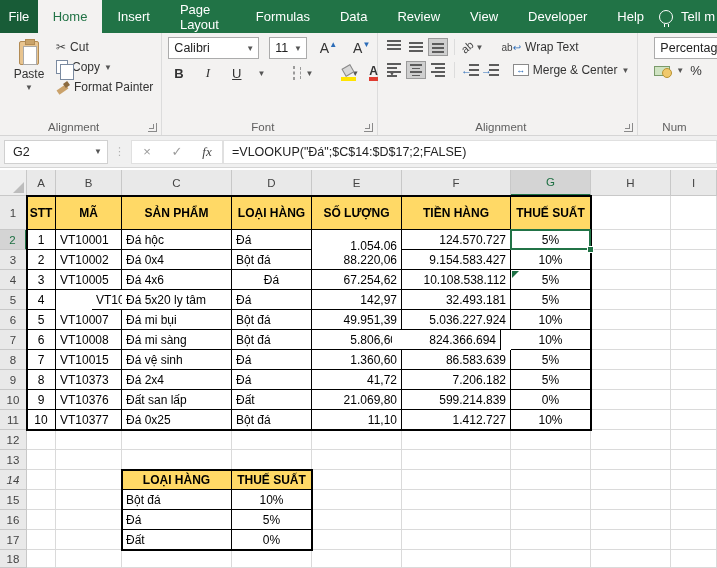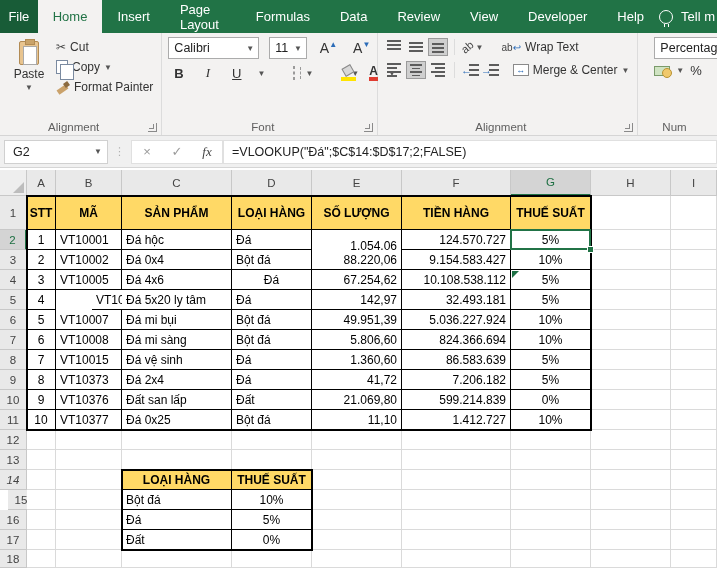--- a/index.html
+++ b/index.html
@@ -388,21 +388,21 @@
     <div class="cell tcell right" style="left: 402px; top: 140px; width: 109px; height: 20px;">5.036.227.924</div>
     <div class="cell tcell center" style="left: 511px; top: 140px; width: 80px; height: 20px;">10%</div>
     <div class="cell " style="left: 591px; top: 140px; width: 80px; height: 20px;"></div>
     <div class="cell " style="left: 671px; top: 140px; width: 46px; height: 20px;"></div>
     <div class="hcell" style="left: 0px; top: 160px; width: 27px; height: 20px;">7</div>
     <div class="cell tcell center" style="left: 27px; top: 160px; width: 29px; height: 20px;">6</div>
     <div class="cell tcell left" style="left: 56px; top: 160px; width: 66px; height: 20px;">VT10008</div>
     <div class="cell tcell left" style="left: 122px; top: 160px; width: 110px; height: 20px;">Đá mi sàng</div>
     <div class="cell tcell left" style="left: 232px; top: 160px; width: 80px; height: 20px;">Bột đá</div>
     <div class="cell tcell right" style="left: 312px; top: 160px; width: 90px; height: 20px;">5.806,60</div>
-    <div class="cell tcell right" style="left: 402px; top: 160px; width: 109px; height: 20px;">824.366.694</div>
+    <div class="cell tcell right" style="left: 392px; top: 160px; width: 109px; height: 20px;">824.366.694</div>
     <div class="cell tcell center" style="left: 511px; top: 160px; width: 80px; height: 20px;">10%</div>
     <div class="cell " style="left: 591px; top: 160px; width: 80px; height: 20px;"></div>
     <div class="cell " style="left: 671px; top: 160px; width: 46px; height: 20px;"></div>
     <div class="hcell" style="left: 0px; top: 180px; width: 27px; height: 20px;">8</div>
     <div class="cell tcell center" style="left: 27px; top: 180px; width: 29px; height: 20px;">7</div>
     <div class="cell tcell left" style="left: 56px; top: 180px; width: 66px; height: 20px;">VT10015</div>
     <div class="cell tcell left" style="left: 122px; top: 180px; width: 110px; height: 20px;">Đá vệ sinh</div>
     <div class="cell tcell left" style="left: 232px; top: 180px; width: 80px; height: 20px;">Đá</div>
     <div class="cell tcell right" style="left: 312px; top: 180px; width: 90px; height: 20px;">1.360,60</div>
     <div class="cell tcell right" style="left: 402px; top: 180px; width: 109px; height: 20px;">86.583.639</div>
@@ -462,21 +462,21 @@
     <div class="hcell" style="left: 0px; top: 300px; width: 27px; height: 20px; font-style: italic;">14</div>
     <div class="cell " style="left: 27px; top: 300px; width: 29px; height: 20px;"></div>
     <div class="cell " style="left: 56px; top: 300px; width: 66px; height: 20px;"></div>
     <div class="cell thead" style="left: 122px; top: 300px; width: 110px; height: 20px;">LOẠI HÀNG</div>
     <div class="cell thead" style="left: 232px; top: 300px; width: 80px; height: 20px;">THUẾ SUẤT</div>
     <div class="cell " style="left: 312px; top: 300px; width: 90px; height: 20px;"></div>
     <div class="cell " style="left: 402px; top: 300px; width: 109px; height: 20px;"></div>
     <div class="cell " style="left: 511px; top: 300px; width: 80px; height: 20px;"></div>
     <div class="cell " style="left: 591px; top: 300px; width: 80px; height: 20px;"></div>
     <div class="cell " style="left: 671px; top: 300px; width: 46px; height: 20px;"></div>
-    <div class="hcell" style="left: 8px; top: 320px; width: 27px; height: 20px;">15</div>
+    <div class="hcell" style="left: 0px; top: 320px; width: 27px; height: 20px;">15</div>
     <div class="cell " style="left: 27px; top: 320px; width: 29px; height: 20px;"></div>
     <div class="cell " style="left: 56px; top: 320px; width: 66px; height: 20px;"></div>
     <div class="cell tcell left" style="left: 122px; top: 320px; width: 110px; height: 20px;">Bột đá</div>
     <div class="cell tcell center" style="left: 232px; top: 320px; width: 80px; height: 20px;">10%</div>
     <div class="cell " style="left: 312px; top: 320px; width: 90px; height: 20px;"></div>
     <div class="cell " style="left: 402px; top: 320px; width: 109px; height: 20px;"></div>
     <div class="cell " style="left: 511px; top: 320px; width: 80px; height: 20px;"></div>
     <div class="cell " style="left: 591px; top: 320px; width: 80px; height: 20px;"></div>
     <div class="cell " style="left: 671px; top: 320px; width: 46px; height: 20px;"></div>
     <div class="hcell" style="left: 0px; top: 340px; width: 27px; height: 20px;">16</div>

